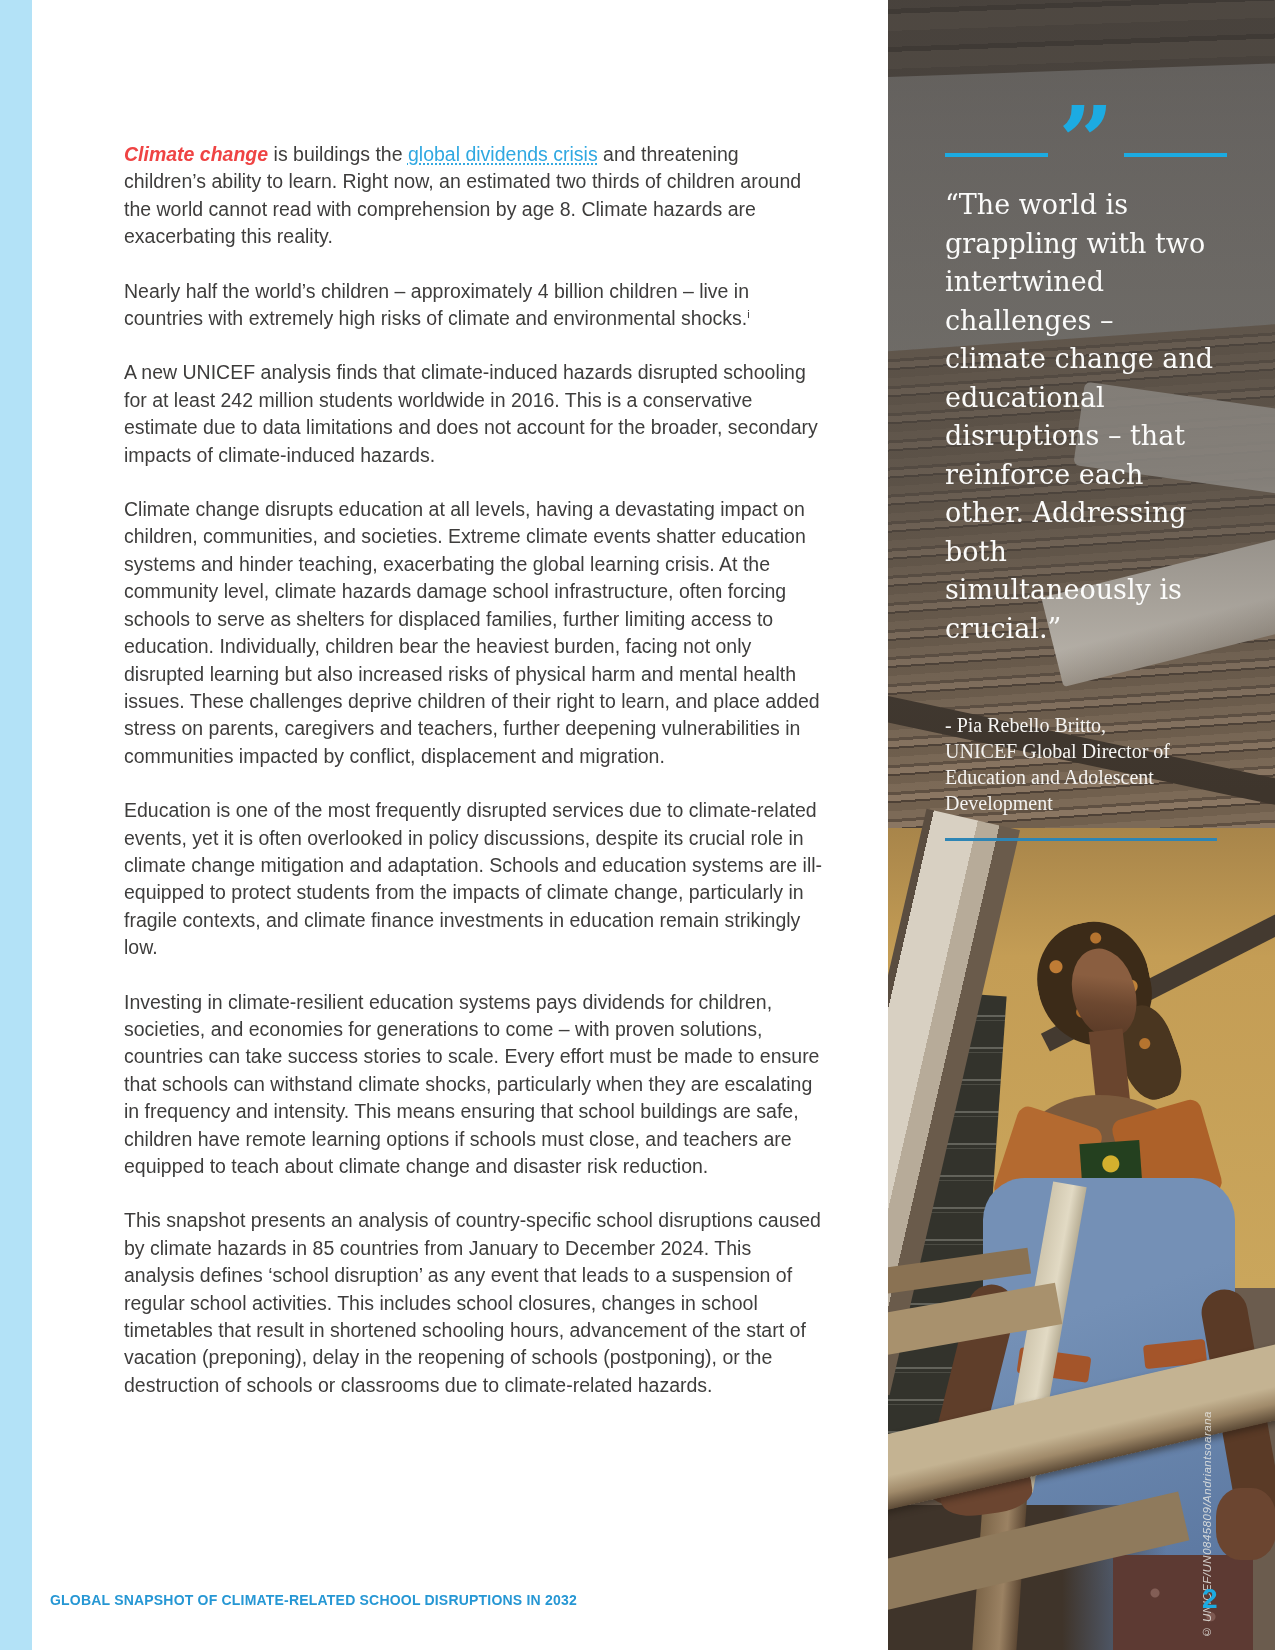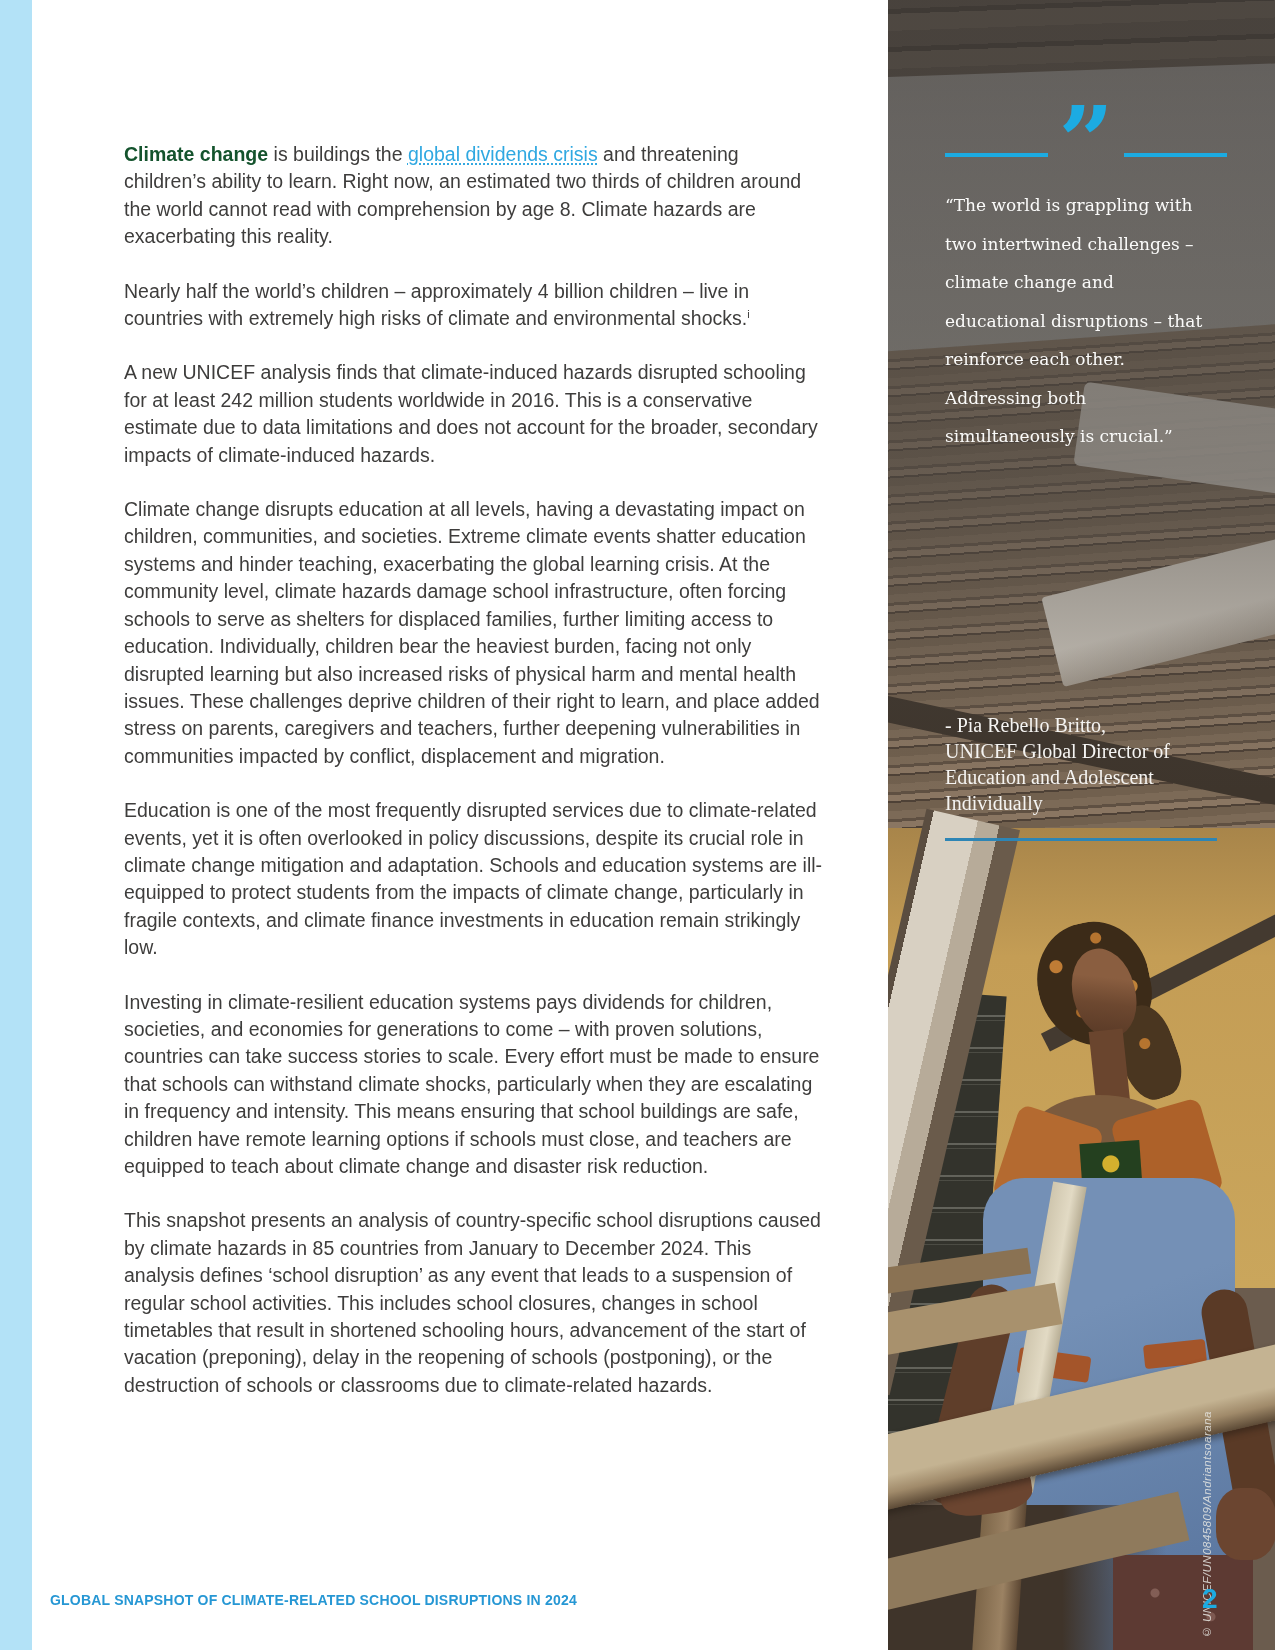--- a/index.html
+++ b/index.html
@@ -9,21 +9,21 @@
   }
   
   .stripe{position:absolute;left:0;top:0;width:32px;height:1650px;background:#b3e2f7;}
 
   
   .article{
     position:absolute;left:124px;top:141px;width:700px;
     font-size:19.5px;line-height:27.4px;color:#3e3d3c;
   }
   .article p{margin:0 0 27px 0;}
-  .article strong{font-weight:bold;color:#14532d;}
+  .article strong{font-weight:bold;color:#ef4444;font-style:italic;}
   .article a{color:#2fa8e1;text-decoration:underline;text-decoration-style:dotted;text-underline-offset:3px;cursor:pointer;}
   .article sup{font-size:11px;line-height:0;}
 
   
   .hero{position:absolute;left:888px;top:0;width:387px;height:1650px;overflow:hidden;background:#6b5c4e;}
   .hero .layer{position:absolute;}
 
   .ph-sky{left:0;top:0;width:387px;height:360px;background:linear-gradient(180deg,#83817f 0%,#8f8d8b 35%,#9d9b96 100%);}
   .ph-topbeams{left:-20px;top:-14px;width:440px;height:84px;transform:rotate(-2deg);
     background:repeating-linear-gradient(180deg,#463d35 0 16px,#2f2822 16px 21px,#544a40 21px 38px);}
@@ -86,21 +86,21 @@
 
   
   .ph-overlay{left:0;top:0;width:387px;height:920px;
     background:linear-gradient(180deg,rgba(74,70,66,.60) 0%,rgba(74,70,66,.55) 52%,rgba(74,70,66,0) 86%);}
 
   
   .quote-row{position:absolute;left:57px;top:126px;width:282px;height:58px;display:flex;align-items:center;z-index:5;}
   .quote-row .bar{flex:1;height:4px;background:#1cabe2;}
   .quote-row .glyph{font-family:"DejaVu Serif",serif;font-weight:bold;color:#1cabe2;font-size:96px;line-height:20px;height:46px;overflow:visible;padding:0 10px;}
   .quote-text{position:absolute;left:57px;top:186px;width:272px;z-index:5;
-    font-family:"DejaVu Serif",serif;font-size:17px;line-height:38.5px;color:#fbfbfa;}
+    font-family:"DejaVu Serif",serif;font-size:27px;line-height:38.5px;color:#fbfbfa;}
   .attribution{position:absolute;left:57px;top:712px;width:278px;z-index:5;
     font-family:Liberation Serif, serif;font-size:20px;line-height:26px;color:#f5f4f2;}
   .divider{position:absolute;left:57px;top:838px;width:272px;height:3px;background:#2d85b5;z-index:5;}
 
   
   .credit{position:absolute;right:62px;bottom:12px;z-index:6;
     writing-mode:vertical-rl;transform:rotate(180deg);
     font-style:italic;font-size:11.5px;letter-spacing:.5px;color:rgba(230,230,226,.85);}
   .page-num{position:absolute;left:314px;top:1583px;z-index:6;
     font-size:28px;font-weight:bold;color:#1cabe2;}
@@ -161,21 +161,21 @@
   <div class="layer ph-overlay"></div>
 
   <div class="quote-row">
     <div class="bar"></div>
     <div class="glyph">”</div>
     <div class="bar"></div>
   </div>
   <div class="quote-text">“The world is grappling with two intertwined challenges – climate change and educational disruptions – that reinforce each other. Addressing both simultaneously is crucial.”</div>
   <div class="attribution">
     <div>- Pia Rebello Britto,</div>
-    <div>UNICEF Global Director of Education and Adolescent Individually</div>
+    <div>UNICEF Global Director of Education and Adolescent Development</div>
   </div>
   <div class="divider"></div>
 
   <div class="credit">© UNICEF/UN0845809/Andriantsoarana</div>
   <div class="page-num">2</div>
 </section>
 
-<div class="footer-title">GLOBAL SNAPSHOT OF CLIMATE-RELATED SCHOOL DISRUPTIONS IN 2024</div>
+<div class="footer-title">GLOBAL SNAPSHOT OF CLIMATE-RELATED SCHOOL DISRUPTIONS IN 2032</div>
 
 </body></html>

